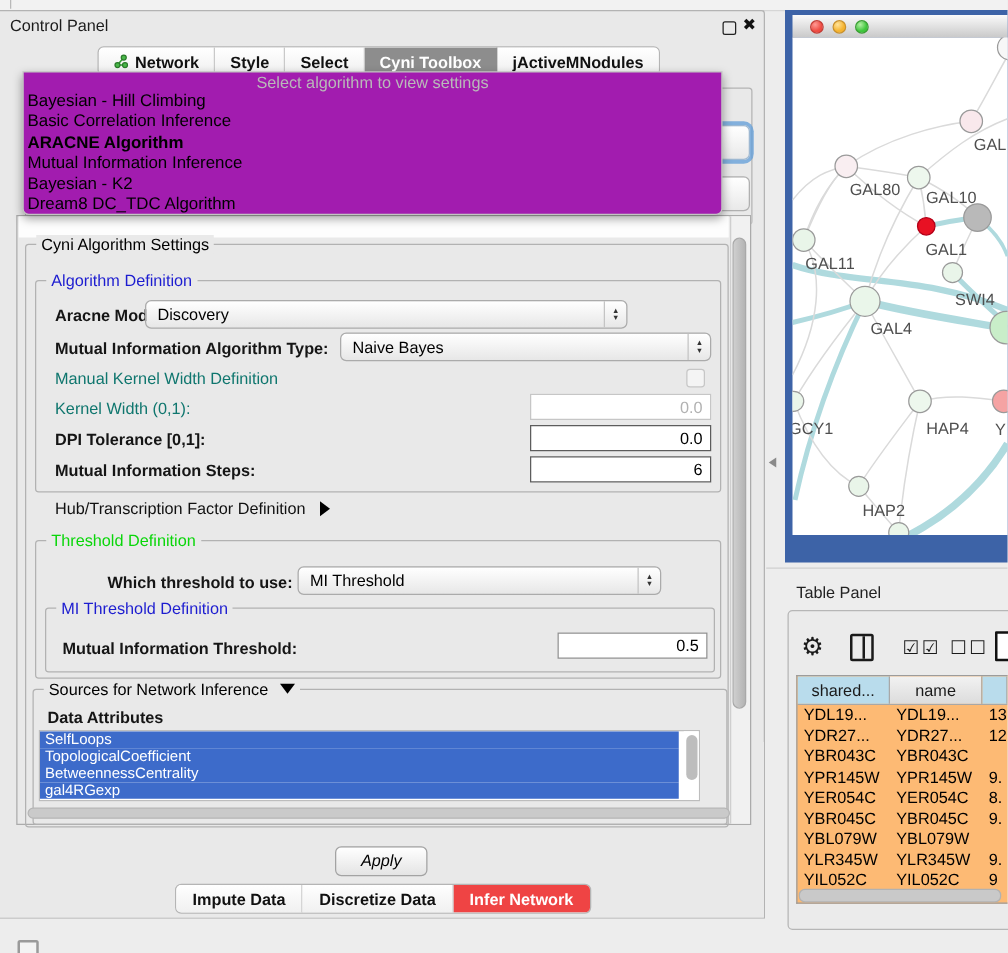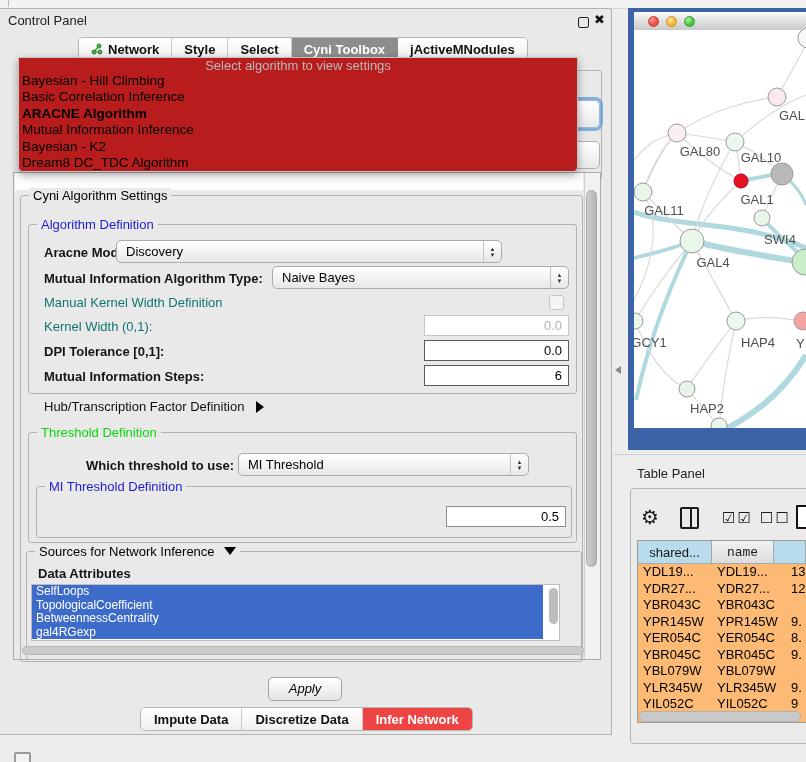--- a/index.html
+++ b/index.html
@@ -29,21 +29,21 @@
   .ttab .nicon{margin-right:5px;display:inline-block;width:12px;height:12px;}
 
   
   .ghost-group{left:20px;top:70px;width:580px;height:108px;border:1px solid #b4b4b4;border-radius:3px;}
   .ghost-combo1{left:430px;top:100px;width:168px;height:26px;border:1px solid #9db8d2;border-radius:5px;
       background:linear-gradient(#fff,#e9e9e9);box-shadow:0 0 0 3px rgba(95,156,216,.75);}
   .ghost-combo2{left:430px;top:141px;width:168px;height:26px;border:1px solid #b0b0b0;border-radius:5px;
       background:linear-gradient(#fff,#e9e9e9);}
 
   
-  #algo-popup{left:18px;top:57px;width:560px;height:115px;background:#b91c1c;border:1px solid #c3c3c3;
+  #algo-popup{left:18px;top:57px;width:560px;height:115px;background:#a21caf;border:1px solid #c3c3c3;
       border-radius:0 0 5px 5px;box-shadow:0 3px 8px rgba(0,0,0,.35);z-index:30;box-sizing:border-box;}
   #popup-placeholder{width:100%;text-align:center;font-size:13px;color:#b9b9b9;height:15px;line-height:15px;}
   .popup-item{height:16.4px;line-height:16.4px;font-size:13.5px;color:#000;padding-left:3px;white-space:nowrap;}
   .popup-item.bold{font-weight:bold;}
 
   
   #scrollpane{left:13px;top:172px;width:588px;height:488px;border:1px solid #ababab;background:#e9e9e9;box-sizing:border-box;}
   #pane-white-top{left:15px;top:173px;width:568px;height:17px;background:#fdfdfd;}
   #v-scroll-track{left:584px;top:173px;width:15px;height:486px;background:#f1f1f1;border-left:1px solid #cfcfcf;}
   #v-scroll-thumb{left:586px;top:190px;width:11px;height:377px;background:linear-gradient(90deg,#cfcfcf,#b4b4b4);border-radius:6px;border:1px solid #a9a9a9;box-sizing:border-box;}
@@ -114,21 +114,21 @@
   .cbx-icons{position:absolute;font-size:15px;color:#1a1a1a;letter-spacing:2px;top:509px;}
   #sel-icons{left:722px;}
   #unsel-icons{left:760px;}
   #page-icon{left:796px;top:505px;width:14px;height:20px;border:2px solid #111;border-radius:1px;background:#fff;}
 
   #grid{left:637px;top:540px;width:169px;height:183px;background:#fdba74;border:1px solid #9c9c9c;border-right:none;box-sizing:border-box;overflow:hidden;}
   #grid-header{display:flex;height:22px;border-bottom:1px solid #a8a8a8;}
   .hcell{box-sizing:border-box;border-right:1px solid #a8a8a8;font-size:13px;color:#1a1a1a;
       display:flex;align-items:center;justify-content:center;background:linear-gradient(#f2f2f2,#dcdcdc);}
   .hcell.sel{background:#b9dcec;}
-  .hc1{width:74px;}.hc2{width:62px;font-family:Liberation Mono, monospace;}.hc3{flex:1;}
+  .hc1{width:74px;}.hc2{width:74px;}.hc3{flex:1;}
   .grow{display:flex;height:16.5px;font-size:13px;color:#000;}
   .gcell{box-sizing:border-box;padding-left:5px;white-space:nowrap;overflow:hidden;}
   .gc1{width:74px;}.gc2{width:74px;}.gc3{flex:1;}
   #grid-hscroll{left:639px;top:711px;width:160px;height:9px;background:#c9c9c9;border-radius:5px;border:1px solid #b2b2b2;}
 </style>
 </head>
 <body>
 
 <div id="stage">
 
@@ -235,20 +235,21 @@
   <div class="combo" style="left:238px;top:453px;width:291px;">
     <span class="ctext">MI Threshold</span>
     <span class="spin">
         <span>▲</span>
         <span>▼</span>
       </span>
   </div>
 
   <div class="abs groupbox" style="left:36px;top:486px;width:534px;height:50px;"></div>
   <div class="gtitle blue" style="left:45px;top:479px;">MI Threshold Definition</div>
+  <div class="flabel" style="left:50px;top:511px;">Mutual Information Threshold:</div>
   <div class="tfield" style="left:446px;top:506px;width:120px;border-color:#8e8e8e;">0.5</div>
 
   <div class="abs groupbox" style="left:26px;top:551px;width:554px;height:107px;"></div>
   <div class="gtitle" style="left:35px;top:544px;">
     <span>Sources for Network Inference</span>
     <span class="tri-down"></span>
   </div>
   <div class="flabel" style="left:38px;top:566px;">Data Attributes</div>
 
   <div class="abs" id="attr-list">

